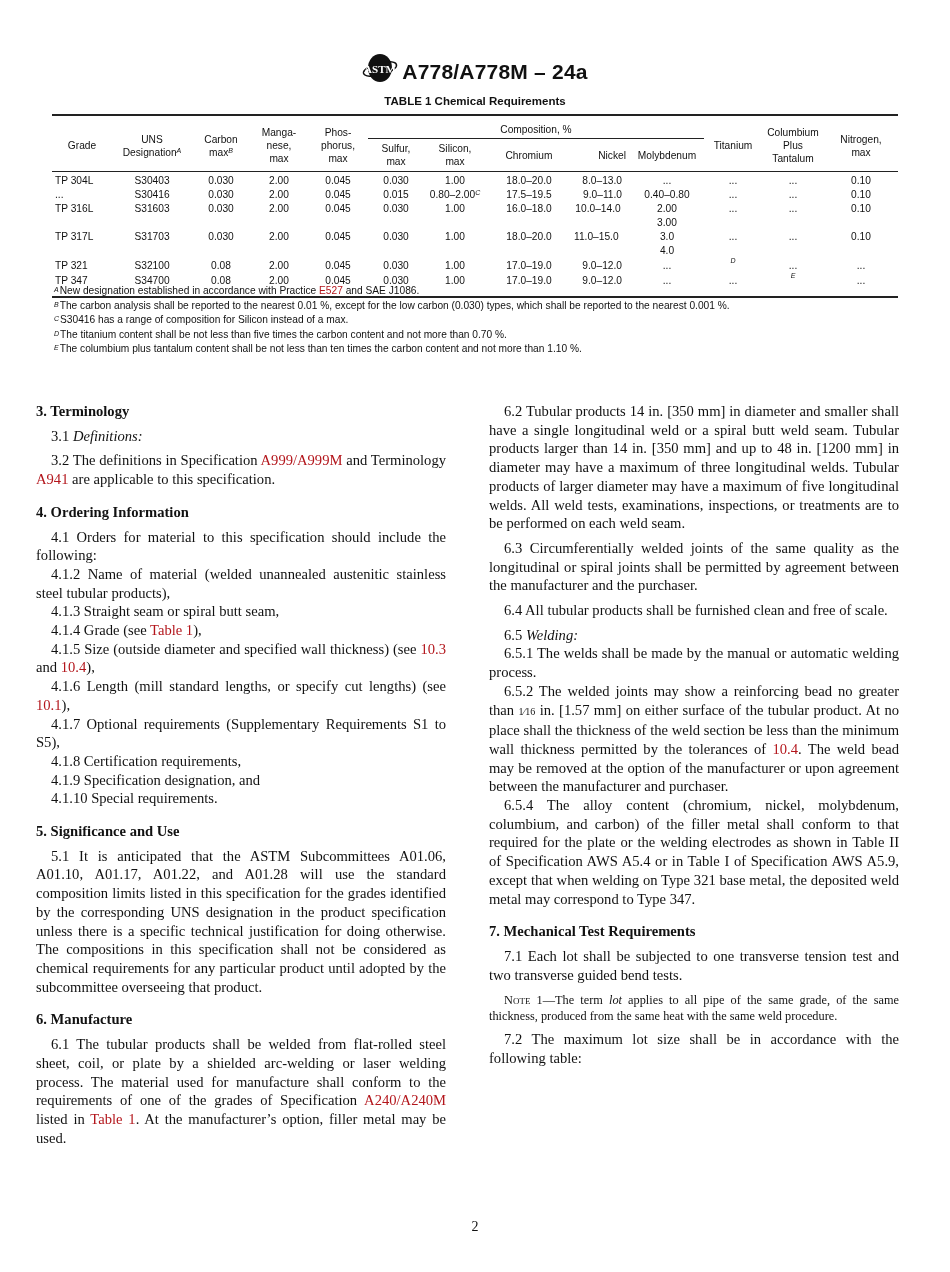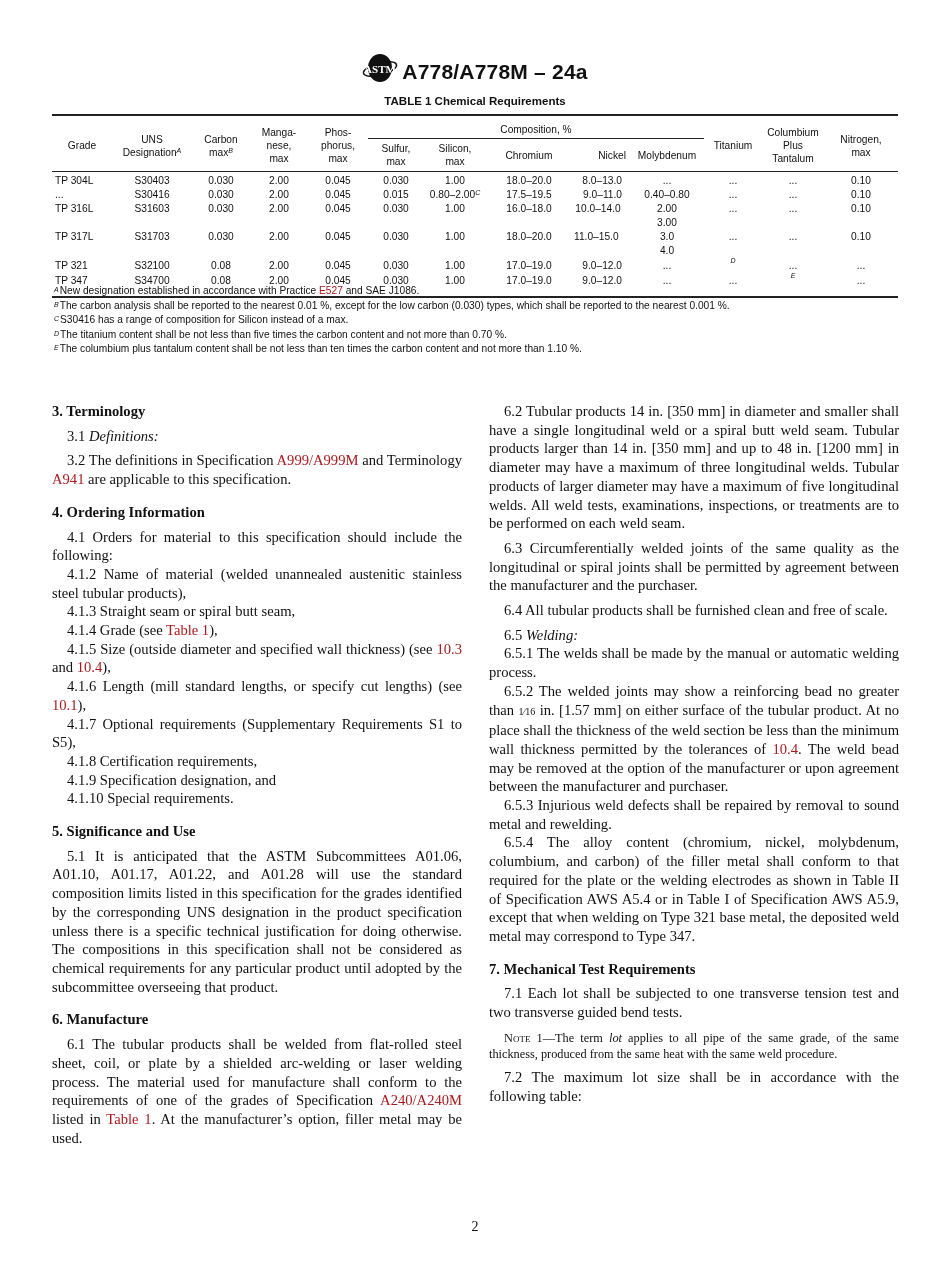--- a/index.html
+++ b/index.html
@@ -27,21 +27,21 @@
   .chem-table tbody tr:last-child td { padding-bottom: 8px; }
   sup { font-size: 7px; font-style: italic; vertical-align: top; position: relative; top: -2px; }
   .supnote { font-size: 7px; font-style: italic; position: relative; top: -5px; }
 
   
   .footnotes { position: absolute; top: 284px; left: 54px; width: 850px; font-family: "Liberation Sans", sans-serif; font-size: 10.2px; line-height: 14.5px; }
   .footnotes .fn-mark { font-size: 7px; font-style: italic; vertical-align: top; position: relative; top: -1px; margin-right: 1px; }
 
   
   .col { position: absolute; top: 402px; width: 410px; font-family: "Liberation Serif", serif; font-size: 14.6px; line-height: 18.7px; text-align: justify; }
-  .col-left { left: 52px; }
+  .col-left { left: 36px; }
   .col-right { left: 489px; }
   .col h2 { font-size: 14.6px; font-weight: bold; margin: 0 0 6px 0; line-height: 18.7px; }
   .col p { margin: 0; text-indent: 15px; }
   .col p.gap { margin-top: 6px; }
   .col .sec-gap { margin-top: 14px; }
   .col .note { font-size: 12.3px; line-height: 16px; text-indent: 15px; margin: 8px 0 6px 0; }
   .smallcaps { font-variant: small-caps; }
   .frac { font-size: 10px; }
 
   .page-num { position: absolute; top: 1219px; left: 0; width: 950px; text-align: center; font-family: "Liberation Serif", serif; font-size: 14px; }
@@ -270,21 +270,20 @@
   <p><span>6.1 The tubular products shall be welded from flat-rolled steel sheet, coil, or plate by a shielded arc-welding or laser welding process. The material used for manufacture shall conform to the requirements of one of the grades of Specification </span><span class="link">A240/A240M</span><span> listed in </span><span class="link">Table 1</span><span>. At the manufacturer’s option, filler metal may be used.</span></p>
 </div>
 
 <div class="col col-right">
   <p>6.2 Tubular products 14 in. [350 mm] in diameter and smaller shall have a single longitudinal weld or a spiral butt weld seam. Tubular products larger than 14 in. [350 mm] and up to 48 in. [1200 mm] in diameter may have a maximum of three longitudinal welds. Tubular products of larger diameter may have a maximum of five longitudinal welds. All weld tests, examinations, inspections, or treatments are to be performed on each weld seam.</p>
   <p class="gap">6.3 Circumferentially welded joints of the same quality as the longitudinal or spiral joints shall be permitted by agreement between the manufacturer and the purchaser.</p>
   <p class="gap">6.4 All tubular products shall be furnished clean and free of scale.</p>
   <p class="gap"><span>6.5 </span><i>Welding:</i></p>
   <p>6.5.1 The welds shall be made by the manual or automatic welding process.</p>
   <p><span>6.5.2 The welded joints may show a reinforcing bead no greater than </span><span class="frac">1⁄16</span><span> in. [1.57 mm] on either surface of the tubular product. At no place shall the thickness of the weld section be less than the minimum wall thickness permitted by the tolerances of </span><span class="link">10.4</span><span>. The weld bead may be removed at the option of the manufacturer or upon agreement between the manufacturer and purchaser.</span></p>
-  <p>6.5.3 Injurious weld defects shall be repaired by removal to sound metal and rewelding.</p>
   <p>6.5.4 The alloy content (chromium, nickel, molybdenum, columbium, and carbon) of the filler metal shall conform to that required for the plate or the welding electrodes as shown in Table II of Specification AWS A5.4 or in Table I of Specification AWS A5.9, except that when welding on Type 321 base metal, the deposited weld metal may correspond to Type 347.</p>
 
   <h2 class="sec-gap">7.  Mechanical Test Requirements</h2>
   <p>7.1 Each lot shall be subjected to one transverse tension test and two transverse guided bend tests.</p>
   <p class="note"><span class="smallcaps">Note</span><span> 1—The term </span><i>lot</i><span> applies to all pipe of the same grade, of the same thickness, produced from the same heat with the same weld procedure.</span></p>
   <p>7.2 The maximum lot size shall be in accordance with the following table:</p>
 </div>
 
 <div class="page-num">2</div>
 

